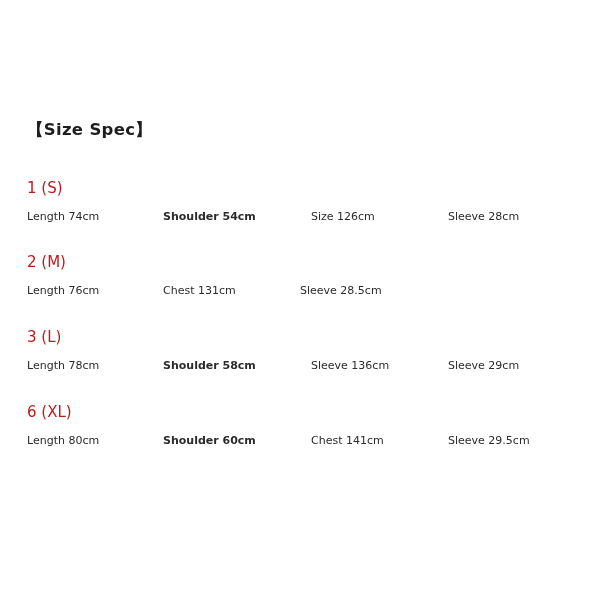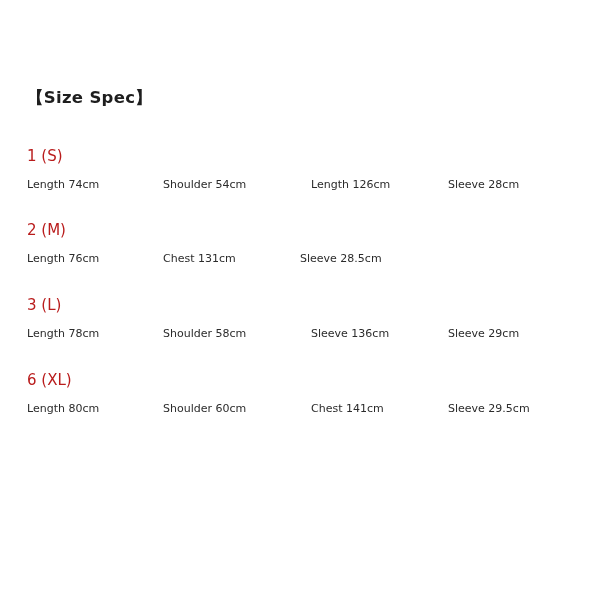--- a/index.html
+++ b/index.html
@@ -12,21 +12,21 @@
     background: #ffffff;
     font-family: "DejaVu Sans", "Liberation Sans", sans-serif;
     color: #2b2b2b;
     overflow: hidden;
   }
   .page {
     position: relative;
     width: 600px;
     height: 600px;
     box-sizing: border-box;
-    padding: 88px 0 0 27px;
+    padding: 120px 0 0 27px;
   }
   .spec-title {
     font-size: 16.5px;
     font-weight: bold;
     letter-spacing: 0.3px;
     color: #1e1e1e;
     margin: 0 0 38px 0;
     line-height: 1.2;
   }
   .size-block {
@@ -42,37 +42,37 @@
     display: flex;
     align-items: baseline;
     font-size: 11px;
     color: #2b2b2b;
     line-height: 1.45;
   }
   .measure {
     white-space: nowrap;
   }
   .m0 { width: 136px; }
-  .m1 { width: 148px; }
+  .m1 { width: 148px; font-weight: bold; }
   .m2 { width: 137px; }
   .m3 { width: auto; text-align: center; }
 </style>
 </head>
 <body>
 
 <div class="page">
 
   <div class="spec-title">【Size Spec】</div>
 
   <div class="size-block">
     <div class="size-label">1 (S)</div>
     <div class="measure-row">
       <span class="measure m0">Length 74cm</span>
       <span class="measure m1">Shoulder 54cm</span>
-      <span class="measure m2">Length 126cm</span>
+      <span class="measure m2">Size 126cm</span>
       <span class="measure m3">Sleeve 28cm</span>
     </div>
   </div>
 
   <div class="size-block">
     <div class="size-label">2 (M)</div>
     <div class="measure-row">
       <span class="measure m0">Length 76cm</span>
       <span class="measure m2">Chest 131cm</span>
       <span class="measure m3">Sleeve 28.5cm</span>

